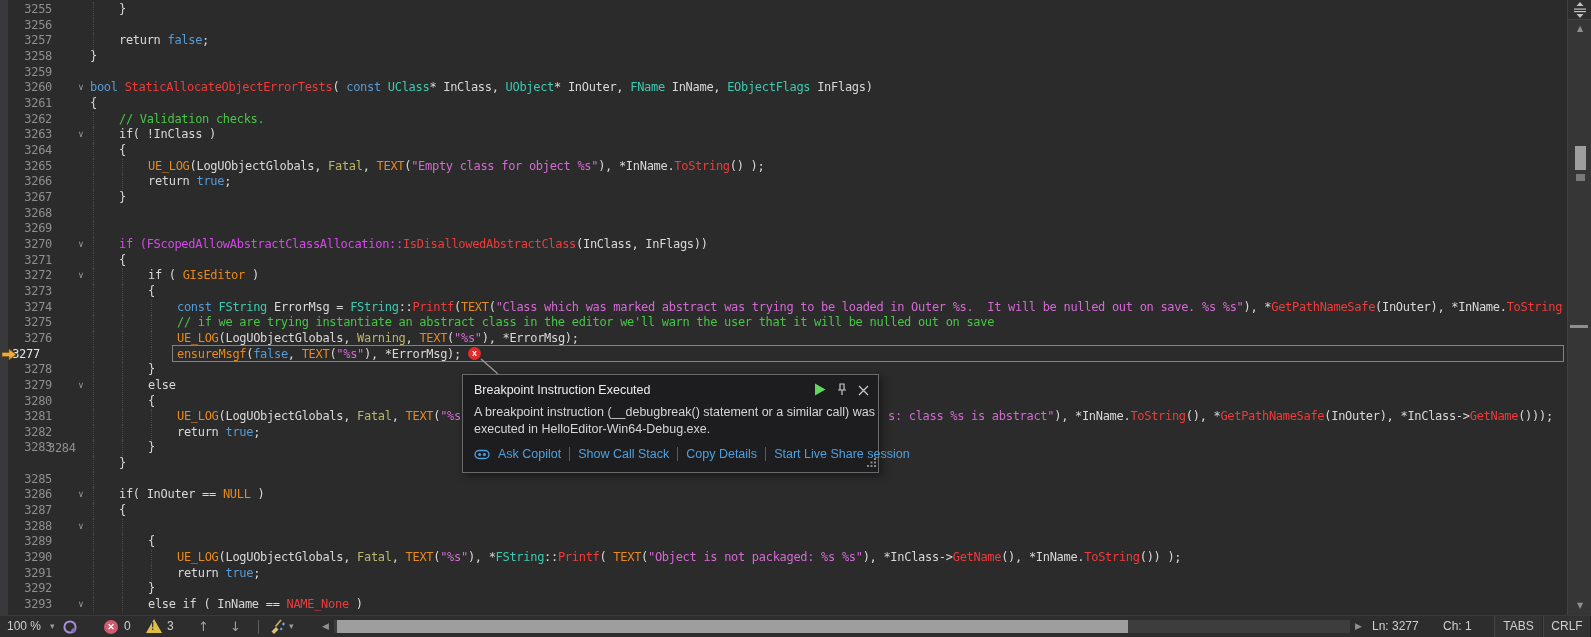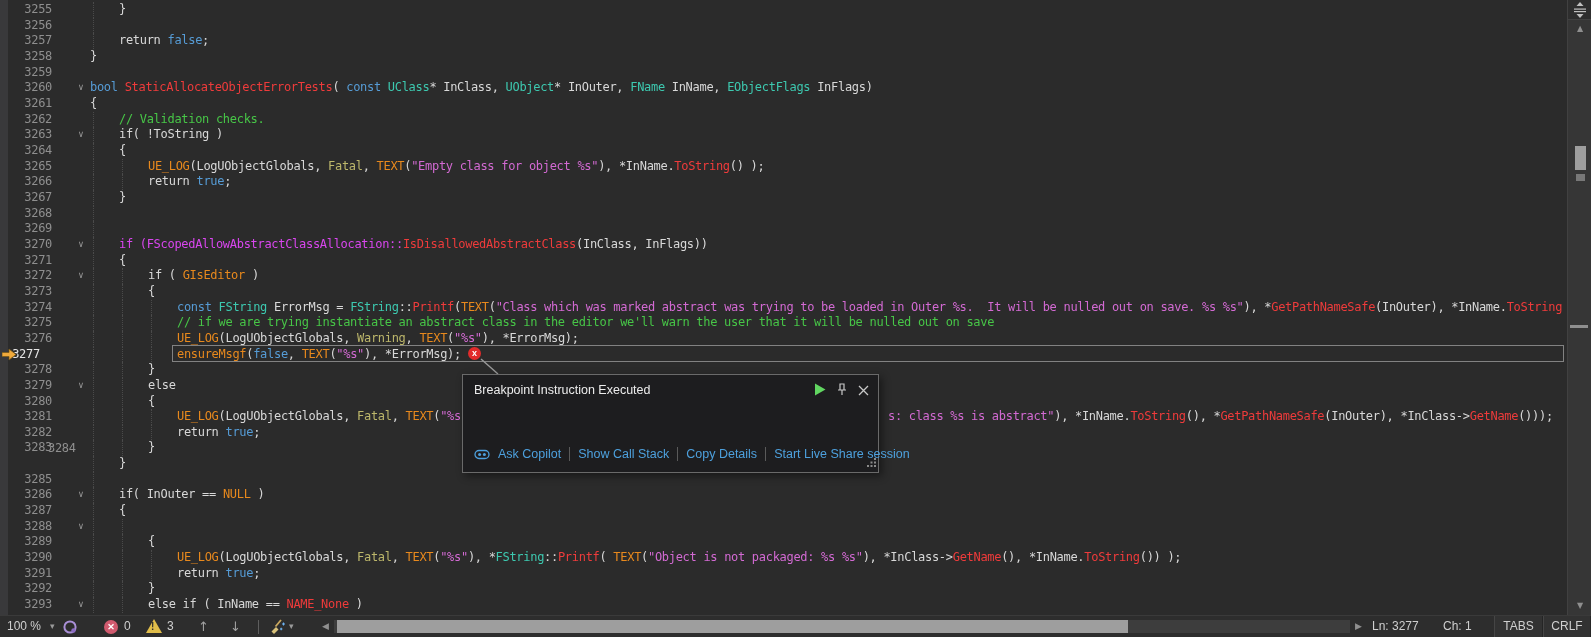--- a/index.html
+++ b/index.html
@@ -91,21 +91,21 @@
       <div class="fold-chev" style="top: 80.3px;">∨</div>
       <div class="code-line-row" style="left: 90px; top: 80.3px;"><span style="color: rgb(86, 156, 214);">bool</span><span style="color: rgb(216, 216, 216);"> </span><span style="color: rgb(239, 59, 59);">StaticAllocateObjectErrorTests</span><span style="color: rgb(216, 216, 216);">( </span><span style="color: rgb(86, 156, 214);">const</span><span style="color: rgb(216, 216, 216);"> </span><span style="color: rgb(61, 201, 176);">UClass</span><span style="color: rgb(216, 216, 216);">* InClass, </span><span style="color: rgb(61, 201, 176);">UObject</span><span style="color: rgb(216, 216, 216);">* InOuter, </span><span style="color: rgb(61, 201, 176);">FName</span><span style="color: rgb(216, 216, 216);"> InName, </span><span style="color: rgb(61, 201, 176);">EObjectFlags</span><span style="color: rgb(216, 216, 216);"> InFlags)</span></div>
       <div class="line-num" style="top: 95.96px;">3261</div>
       <div class="code-line-row" style="left: 90px; top: 95.96px;"><span style="color: rgb(216, 216, 216);">{</span></div>
       <div class="indent-guide" style="left: 93px; top: 111.62px; height: 15.66px;"></div>
       <div class="line-num" style="top: 111.62px; padding-left: 16px;">3262</div>
       <div class="code-line-row" style="left: 119px; top: 111.62px;"><span style="color: rgb(71, 198, 71);">// Validation checks.</span></div>
       <div class="indent-guide" style="left: 93px; top: 127.28px; height: 15.66px;"></div>
       <div class="line-num" style="top: 127.28px;">3263</div>
       <div class="fold-chev" style="top: 127.28px;">∨</div>
-      <div class="code-line-row" style="left: 119px; top: 127.28px;"><span style="color: rgb(216, 216, 216);">if( !ToString )</span></div>
+      <div class="code-line-row" style="left: 119px; top: 127.28px;"><span style="color: rgb(216, 216, 216);">if( !InClass )</span></div>
       <div class="indent-guide" style="left: 93px; top: 142.94px; height: 15.66px;"></div>
       <div class="line-num" style="top: 142.94px;">3264</div>
       <div class="code-line-row" style="left: 119px; top: 142.94px;"><span style="color: rgb(216, 216, 216);">{</span></div>
       <div class="indent-guide" style="left: 93px; top: 158.6px; height: 15.66px;"></div>
       <div class="indent-guide" style="left: 122px; top: 158.6px; height: 15.66px;"></div>
       <div class="line-num" style="top: 158.6px;">3265</div>
       <div class="code-line-row" style="left: 148px; top: 158.6px;"><span style="color: rgb(232, 137, 29);">UE_LOG</span><span style="color: rgb(216, 216, 216);">(LogUObjectGlobals, </span><span style="color: rgb(189, 183, 107);">Fatal</span><span style="color: rgb(216, 216, 216);">, </span><span style="color: rgb(232, 137, 29);">TEXT</span><span style="color: rgb(216, 216, 216);">(</span><span style="color: rgb(211, 106, 211);">"Empty class for object %s"</span><span style="color: rgb(216, 216, 216);">), *InName.</span><span style="color: rgb(239, 59, 59);">ToString</span><span style="color: rgb(216, 216, 216);">() );</span></div>
       <div class="indent-guide" style="left: 93px; top: 174.26px; height: 15.66px;"></div>
       <div class="indent-guide" style="left: 122px; top: 174.26px; height: 15.66px;"></div>
       <div class="line-num" style="top: 174.26px;">3266</div>
@@ -249,20 +249,24 @@
         <svg width="12" height="13" viewBox="0 0 12 13">
           <path d="M4,1 h4 v6 h-4 z M2,7 h8 M6,7 v5" fill="none" stroke="#c8c8c8" stroke-width="1.2"></path>
         </svg>
       </span>
       <span>
         <svg width="11" height="11" viewBox="0 0 11 11">
           <path d="M1,1 L10,10 M10,1 L1,10" stroke="#c8c8c8" stroke-width="1.3"></path>
         </svg>
       </span>
     </div>
+    <div id="bp-body">
+      <div>A breakpoint instruction (__debugbreak() statement or a similar call) was</div>
+      <div>executed in HelloEditor-Win64-Debug.exe.</div>
+    </div>
     <div id="bp-actions">
       <span style="display:inline-flex;">
         <svg width="16" height="13" viewBox="0 0 16 13">
           <rect x="1" y="2.5" width="14" height="8" rx="4" fill="none" stroke="#4da0dd" stroke-width="1.3"></rect>
           <circle cx="5.6" cy="6.5" r="1.5" fill="#4da0dd"></circle>
           <circle cx="10.4" cy="6.5" r="1.5" fill="#4da0dd"></circle>
         </svg>
       </span>
       <span class="bp-link">Ask Copilot</span>
       <span class="sep"></span>

